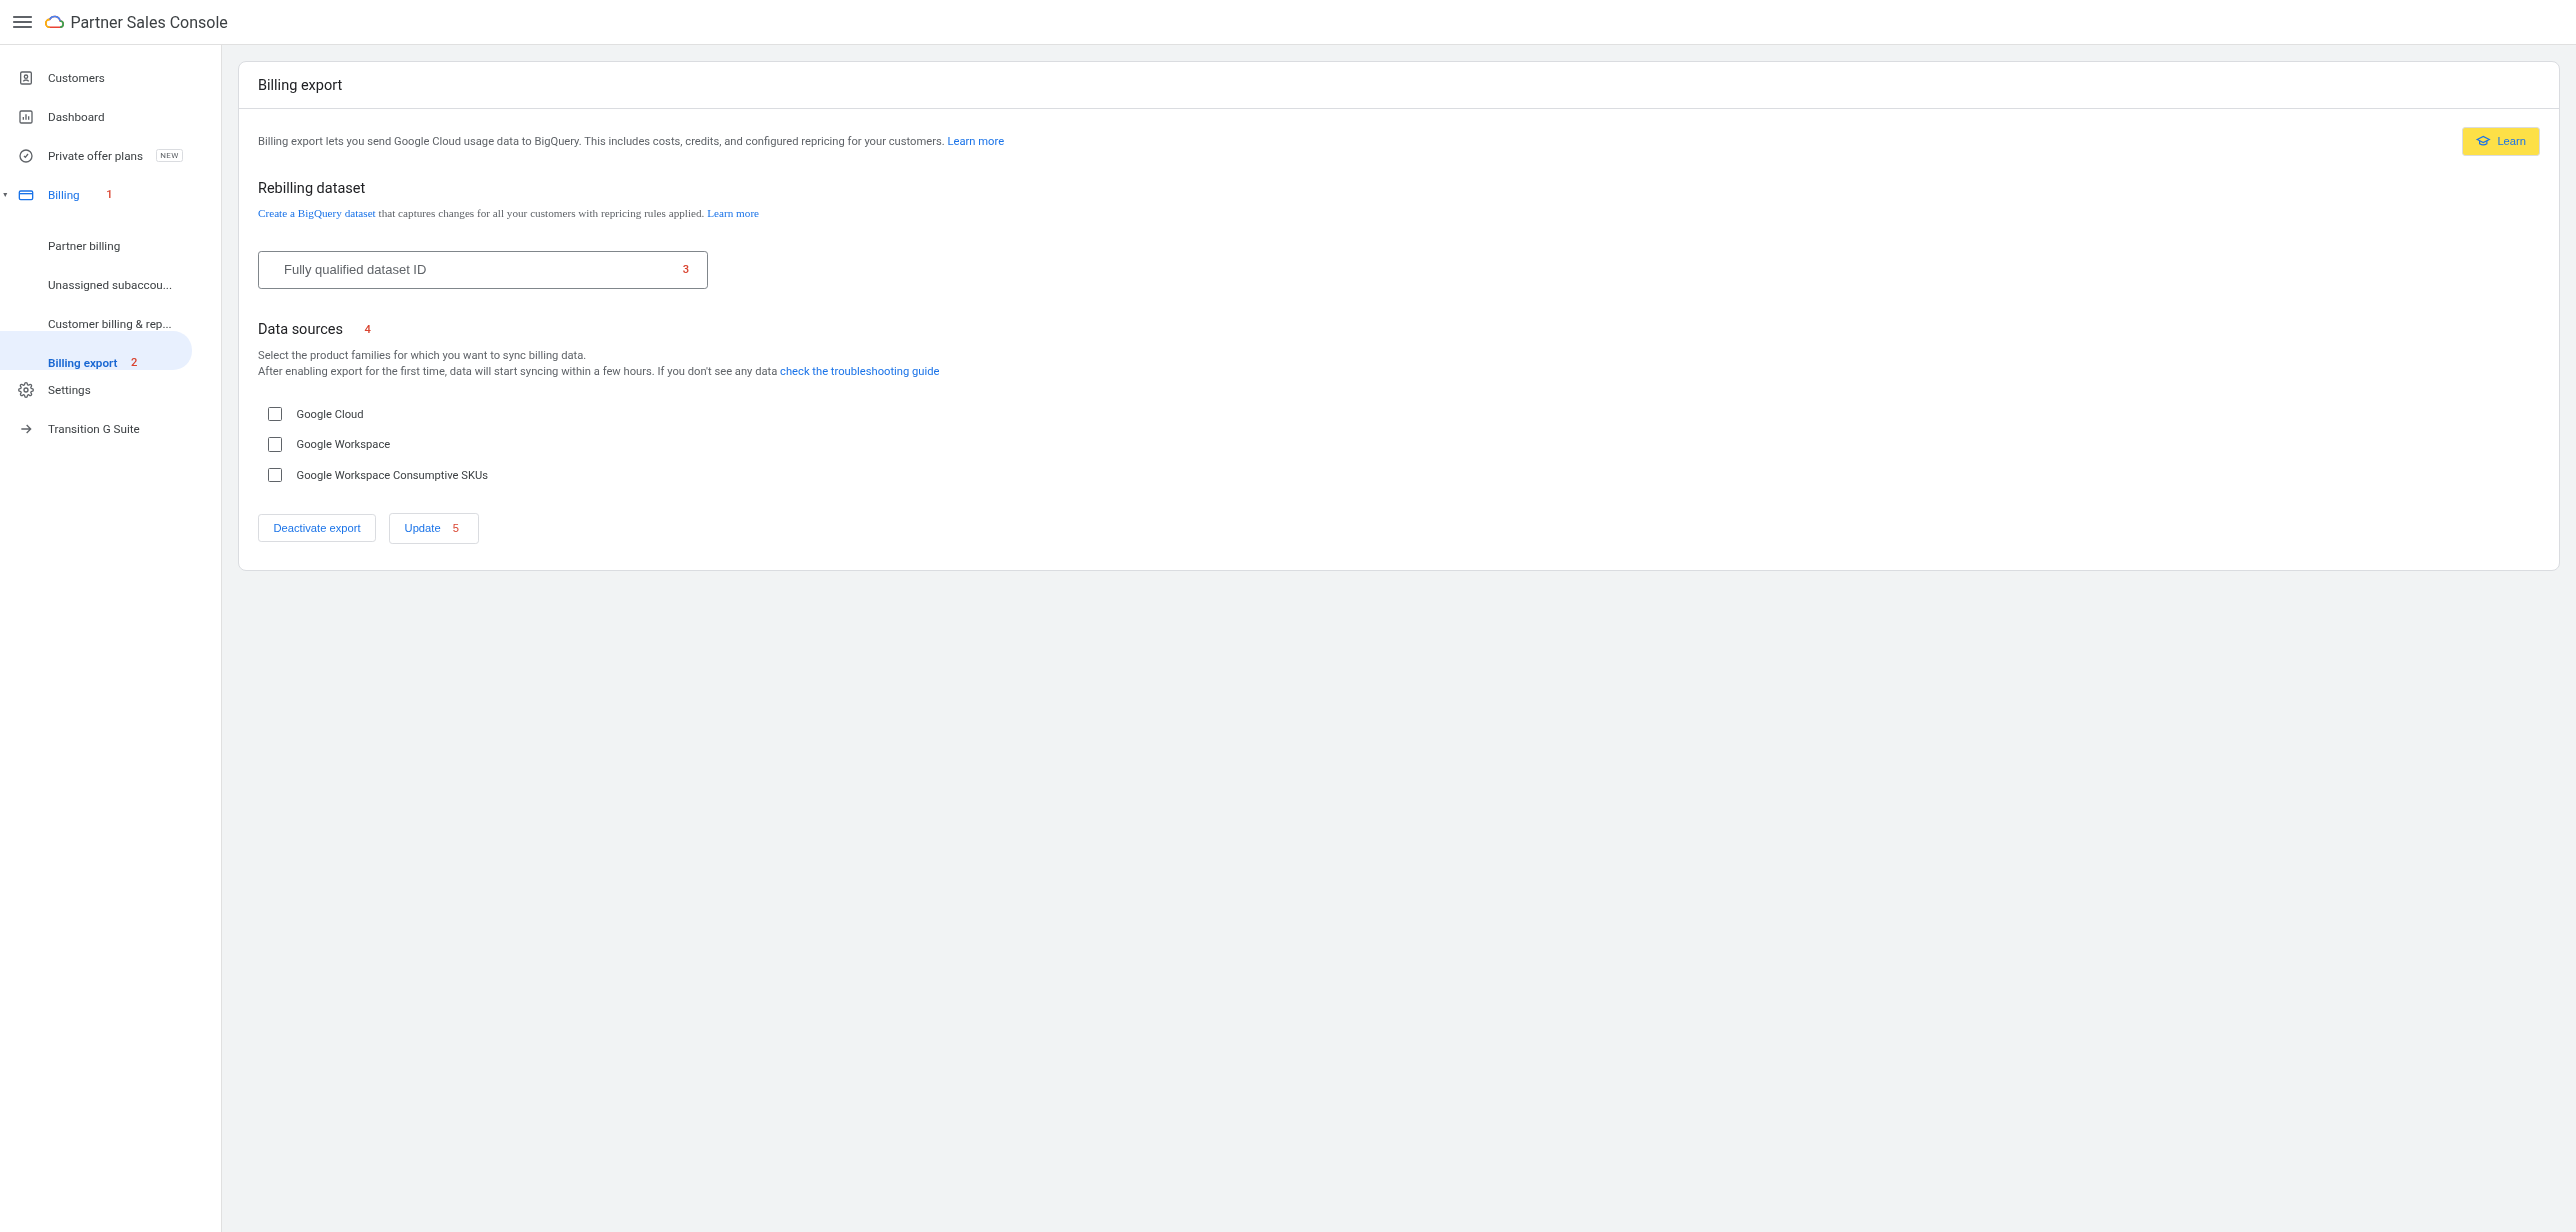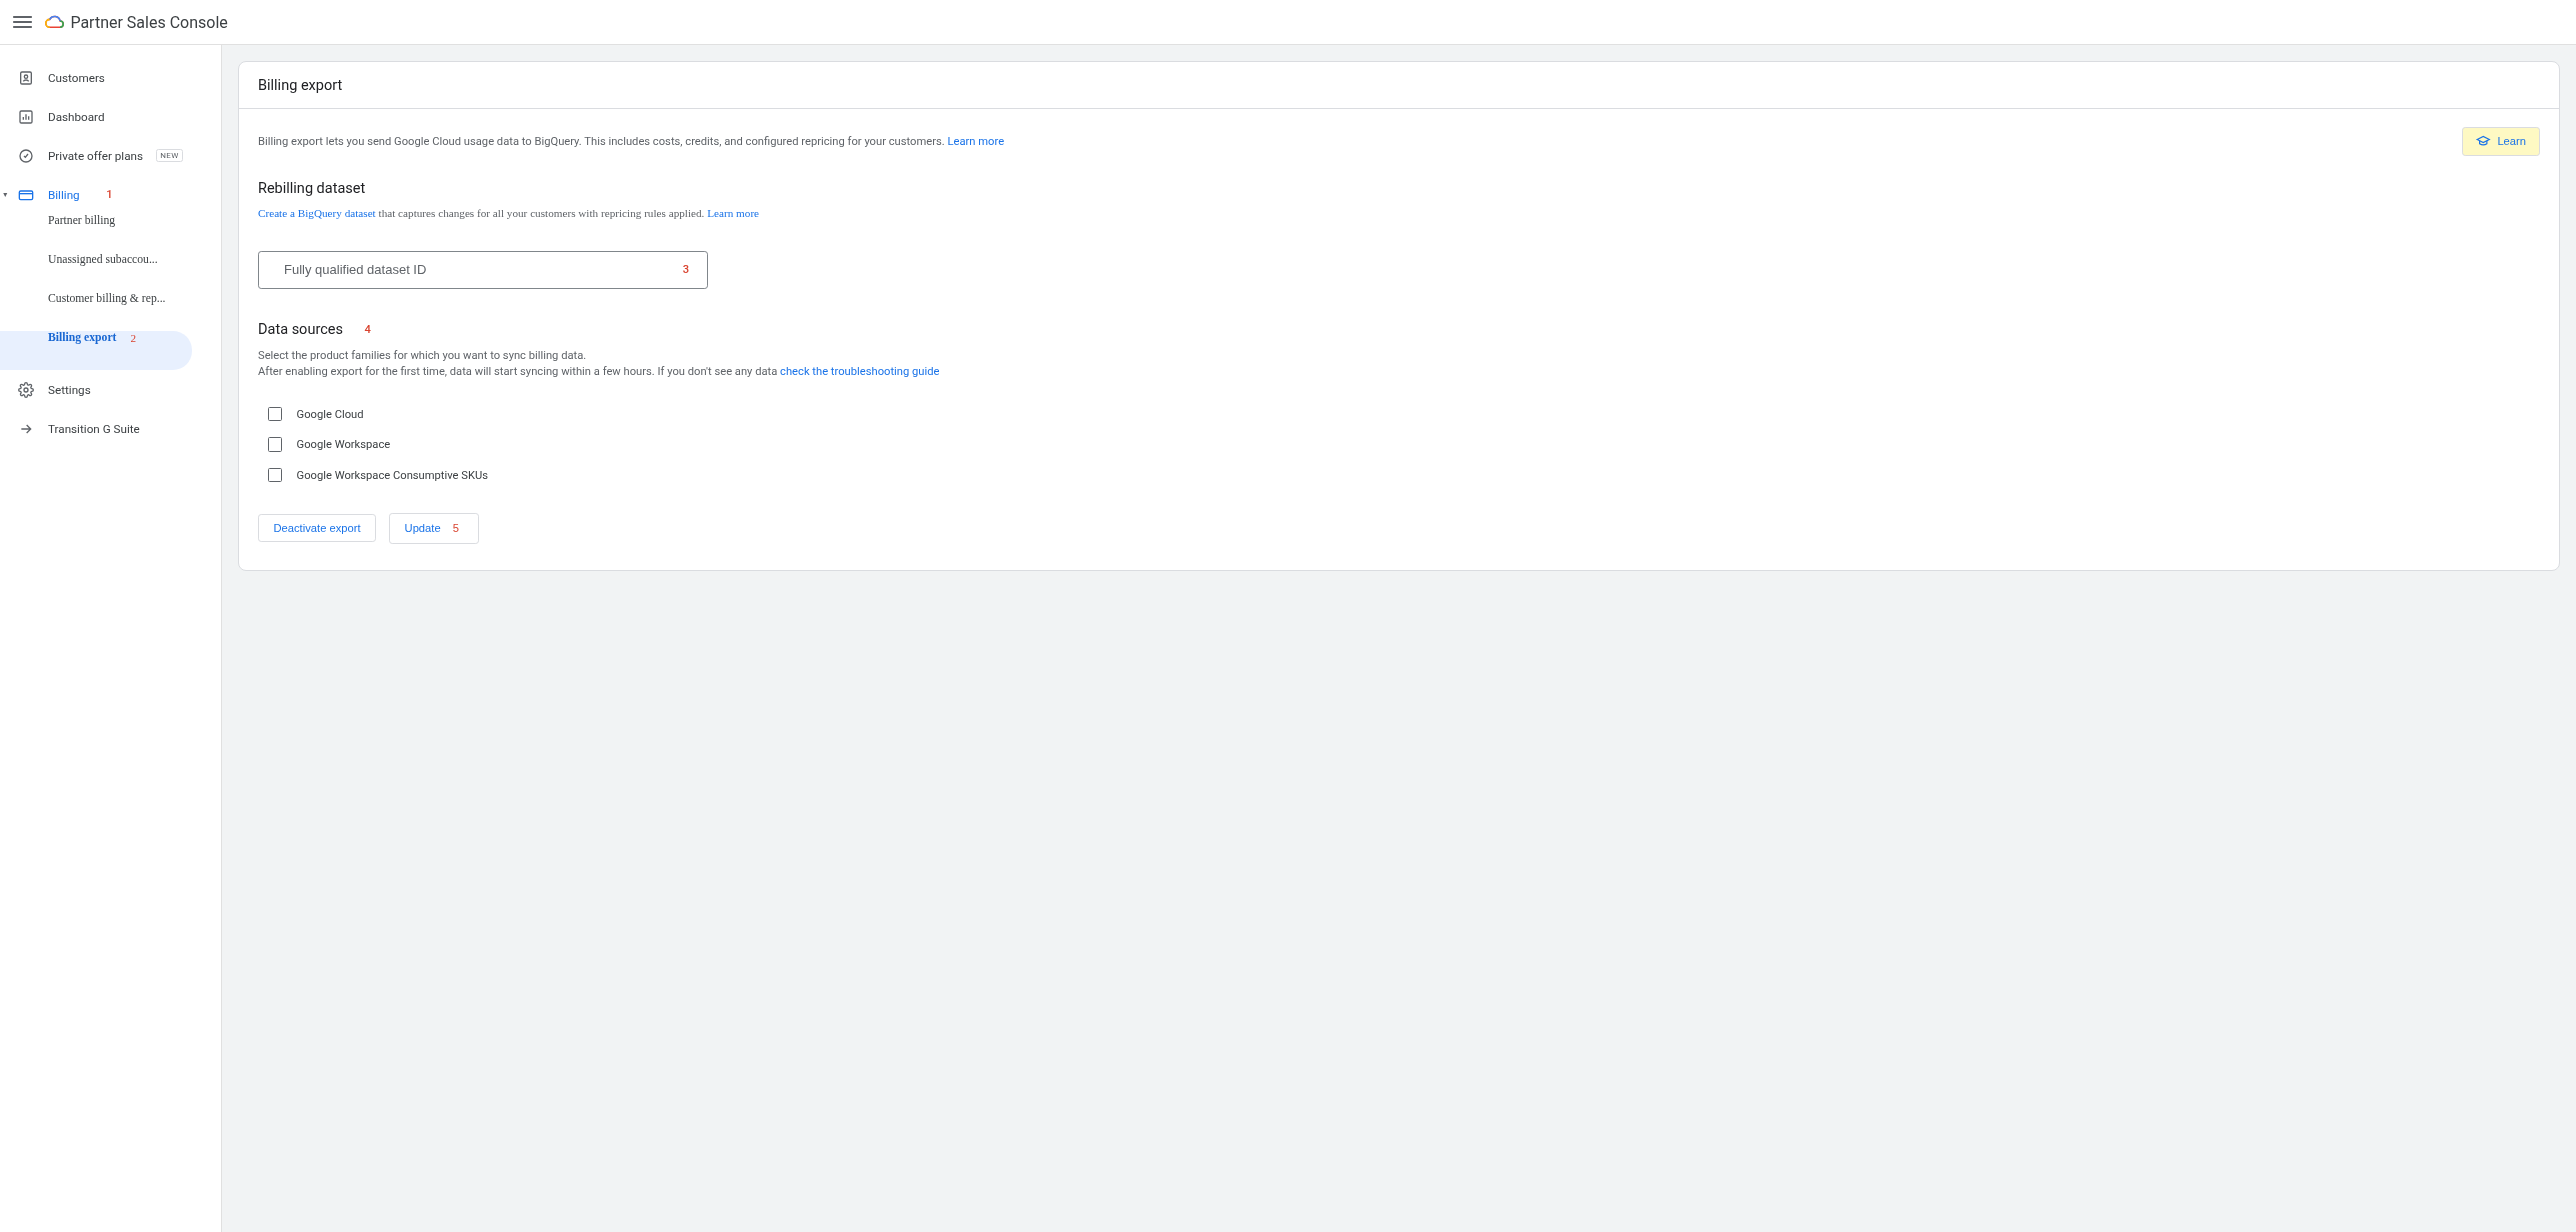--- a/index.html
+++ b/index.html
@@ -68,29 +68,28 @@
   }
   .nav-item .caret {
     position: absolute;
     left: 3.2px;
     color: #5f6368;
     font-size: 8px;
   }
   .nav-sub {
     padding-left: 48px;
     height: 39px;
-    display: flex; align-items: flex-start;
+    display: flex; align-items: flex-end;
     cursor: pointer;
     font-size: 11.7px;
     color: #3c4043;
     white-space: nowrap;
     overflow: hidden;
     text-overflow: ellipsis;
     padding-right: 12px;
-    font-family: Liberation Serif, serif;
   }
   .nav-sub.active {
     background: #e8f0fe;
     border-radius: 0 19px 19px 0;
     color: #1967d2;
     font-weight: 600;
     margin-right: 29px;
   }
   .ann-badge {
     display: inline-flex;
@@ -128,21 +127,21 @@
     align-items: center;
     justify-content: space-between;
     gap: 32px;
     margin-bottom: 24px;
   }
   .intro-text { font-size: 11.2px; color: #5f6368; }
   .link { color: #1a73e8; cursor: pointer; }
   .learn-btn {
     border: 0.8px solid #dadce0;
     border-radius: 3.2px;
-    background: #fef9c3;
+    background: #fde047;
     color: #1a73e8;
     padding: 6.4px 13px;
     font-size: 11.2px;
     display: inline-flex;
     align-items: center;
     gap: 6.4px;
     cursor: pointer;
     font-weight: 500;
   }
   .section-title {

